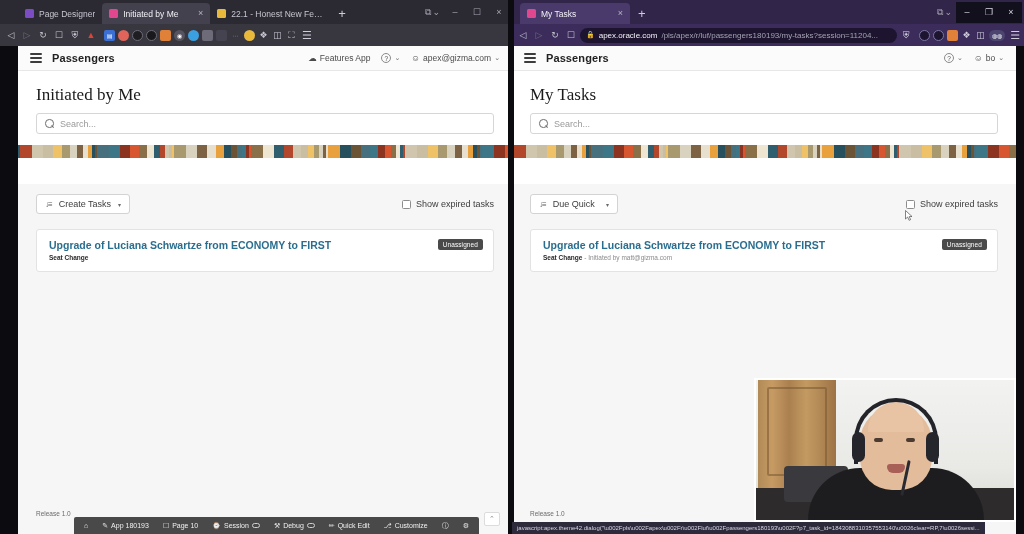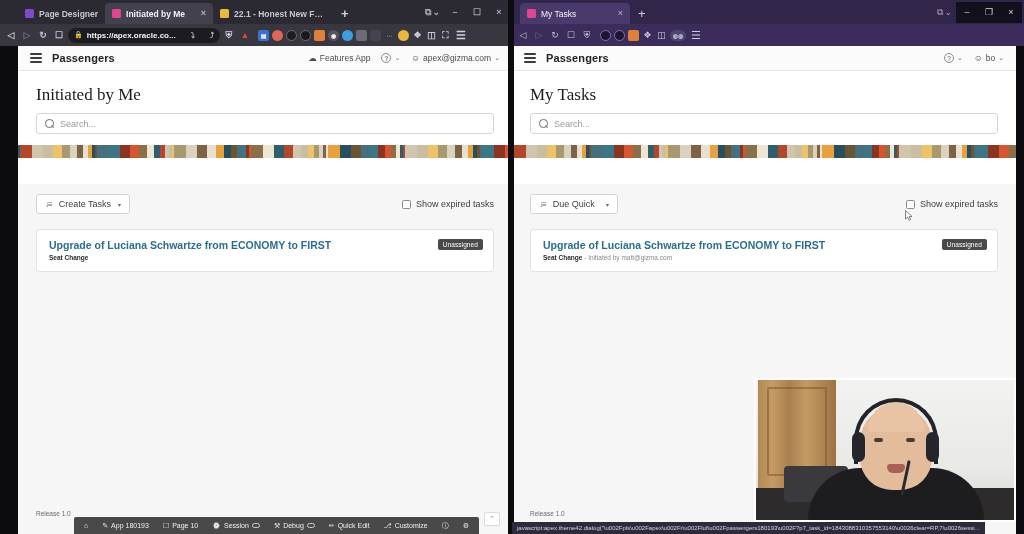--- a/index.html
+++ b/index.html
@@ -11,21 +11,21 @@
     -webkit-font-smoothing: antialiased;
   }
   .screen { position: relative; width: 1024px; height: 534px; background:#0c0c10; }
 
   
   .window { position: absolute; top: 0; height: 534px; overflow: hidden; }
   .win-left  { left: 0;   width: 512px; }
   .win-right { left: 512px; width: 512px; }
 
   .chrome { position:absolute; left:0; right:0; top:0; }
-  .win-left  .chrome { background:#2b2a33;font-weight:bold; }
+  .win-left  .chrome { background:#2b2a33; }
   .win-right .chrome { background:#32254a; }
 
   
   .tabstrip { height: 24px; display:flex; align-items:flex-end; padding: 3px 0 0 0; position:relative; }
   .win-left  .tabstrip { background:#2b2a33; }
   .win-right .tabstrip { background:#32254a; }
 
   .tab {
     height: 21px; display:flex; align-items:center; gap:5px;
     padding: 0 7px; border-radius: 4px 4px 0 0;
@@ -228,26 +228,20 @@
           <span class="wc">☐</span>
           <span class="wc">×</span>
         </div>
       </div>
 
       <div class="navbar">
         <span class="navbtn">◁</span>
         <span class="navbtn dim">▷</span>
         <span class="navbtn">↻</span>
         <span class="navbtn">☐</span>
-        <div class="urlbox">
-          <span class="lock">🔒</span>
-          <span class="host">https://apex.oracle.co...</span>
-          <span class="urlicon">⤵</span>
-          <span class="urlicon">⤴</span>
-        </div>
         <span class="navbtn" style="color:#d9d6e2">⛨</span>
         <span class="navbtn" style="color:#d9443a">▲</span>
         <div class="ext-row">
           <span class="ext" style="background:#3b6fd4">▤</span>
           <span class="ext round" style="background:#e0645a"></span>
           <span class="ext round" style="background:#1d1d22;border:1px solid #6d6b78"></span>
           <span class="ext round" style="background:#18181d;border:1px solid #6d6b78"></span>
           <span class="ext" style="background:#e0813a"></span>
           <span class="ext round" style="background:#55535f">◉</span>
           <span class="ext round" style="background:#3aa0e0"></span>
@@ -464,20 +458,25 @@
           <span class="wc hovered">❐</span>
           <span class="wc hovered">×</span>
         </div>
       </div>
 
       <div class="navbar">
         <span class="navbtn">◁</span>
         <span class="navbtn dim">▷</span>
         <span class="navbtn">↻</span>
         <span class="navbtn">☐</span>
+        <div class="urlbox">
+          <span class="lock">🔒</span>
+          <span class="host">apex.oracle.com</span>
+          <span class="path">/pls/apex/r/luf/passengers180193/my-tasks?session=11204...</span>
+        </div>
         <span class="navbtn" style="color:#d9d6e2">⛨</span>
         <div class="ext-row">
           <span class="ext round" style="background:#1d1430;border:1px solid #7a76a0"></span>
           <span class="ext round" style="background:#1d1430;border:1px solid #7a76a0"></span>
           <span class="ext" style="background:#e0813a"></span>
           <span class="ext" style="background:transparent;color:#cfcdd8;font-size:9px">❖</span>
           <span class="ext" style="background:transparent;color:#cfcdd8;font-size:9px">◫</span>
           <span class="ext" style="background:#4b4570;border-radius:6px;width:16px">◍◍</span>
         </div>
         <span class="menu-btn">☰</span>

